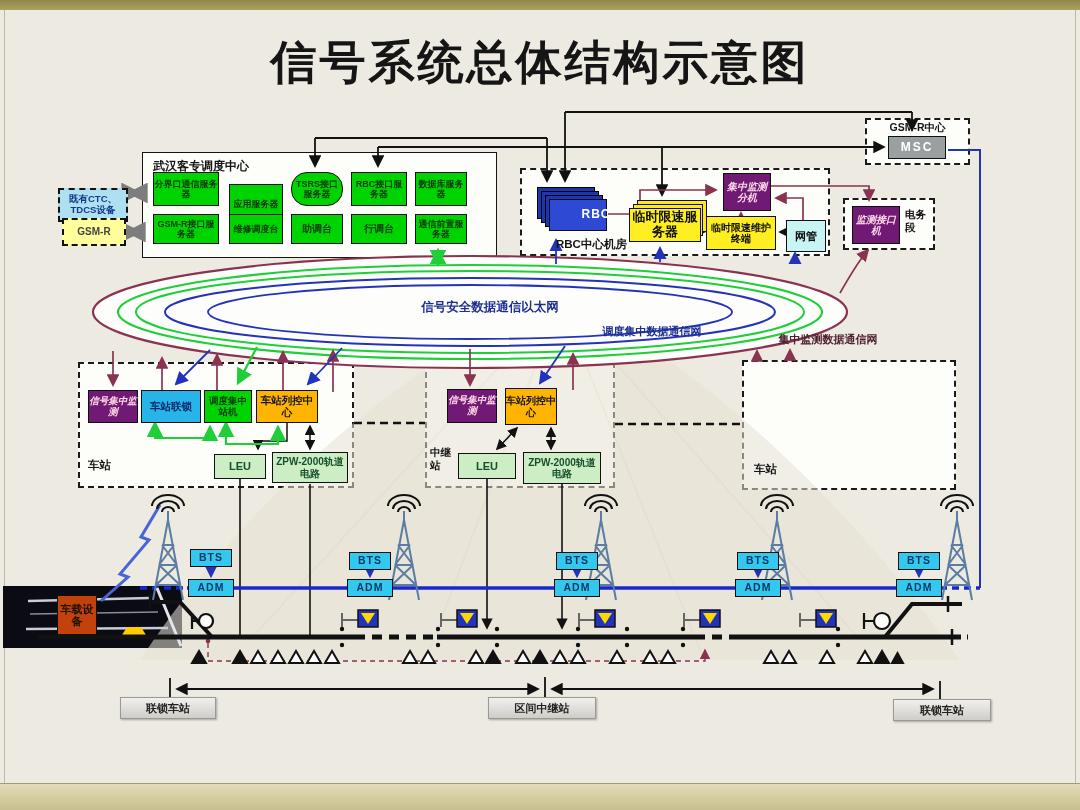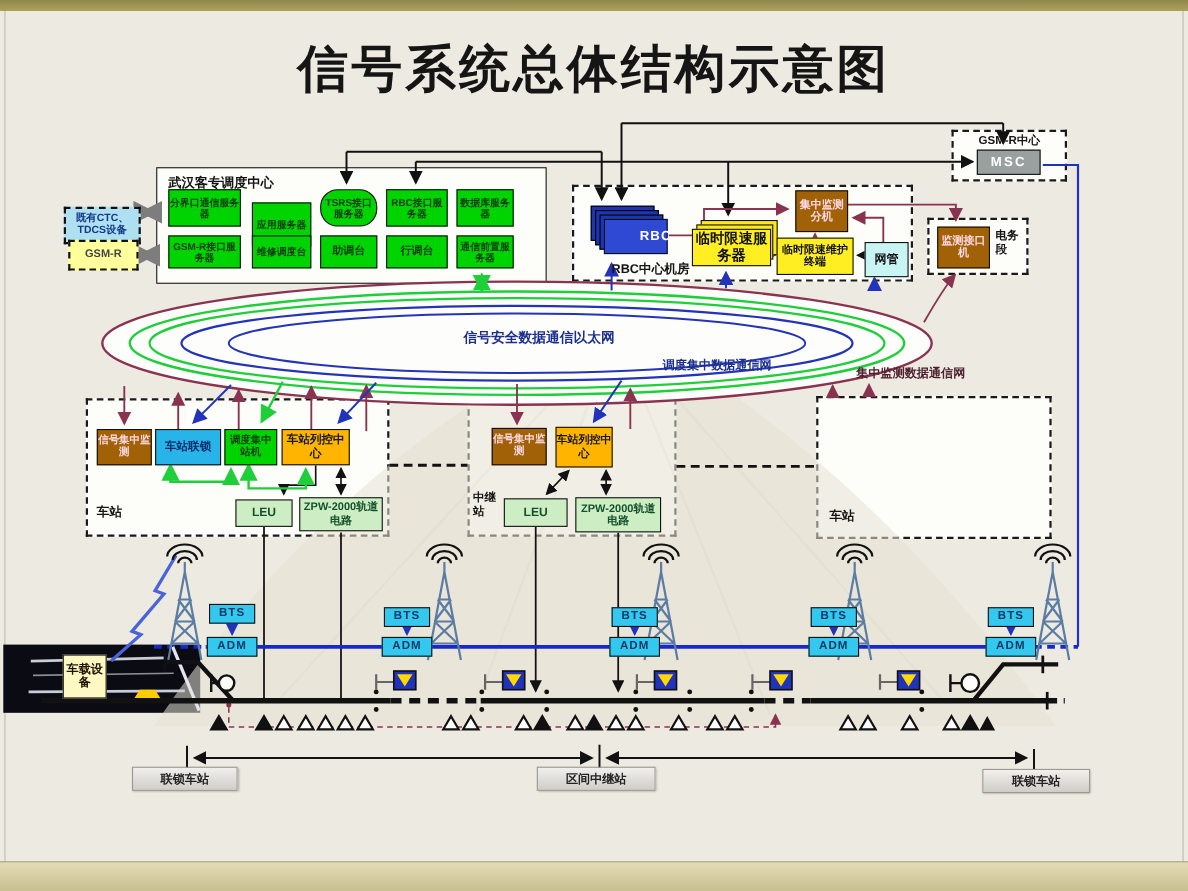--- a/index.html
+++ b/index.html
@@ -11,34 +11,34 @@
            background:linear-gradient(#e3dcb6,#c7be8e);border-top:1px solid #a49c6e;}
   .edge-l{position:absolute;left:4px;top:10px;width:1px;height:773px;background:#bdbaac;}
   .edge-r{position:absolute;right:4px;top:10px;width:1px;height:773px;background:#bdbaac;}
   .title{position:absolute;left:0;right:0;top:32px;text-align:center;font-size:46px;
          font-weight:bold;color:#151515;letter-spacing:3px;}
   .panel{position:absolute;background:#fdfdfa;border:1.6px solid #151515;box-sizing:border-box;}
   .panel.dsh{border:2px dashed #1a1a1a;}
   .bx{position:absolute;display:flex;align-items:center;justify-content:center;text-align:center;
       font-weight:bold;line-height:1.12;box-sizing:border-box;border:1.5px solid #101010;}
   .g{background:#00d400;color:#0a3a0a;}
-  .mr{background:#a16207;color:#ffd9e6;}
+  .mr{background:#701a75;color:#ffd9e6;font-style:italic;}
   .cy{background:#28b4e8;color:#0a2a6a;}
   .or{background:#ffb400;color:#161616;}
   .lg{background:#cdeec4;color:#14502a;}
   .ye{background:#ffee22;color:#111;}
   .teal{background:#c8f4f4;color:#111;}
   .ctc{background:#aee0f2;color:#123a8a;border:2px dashed #111;margin-top:12px;}
   .gsm{background:#ffff9c;color:#444;border:2px dashed #111;}
   .msc{background:#9aa0a0;color:#fff;letter-spacing:2px;}
   .btsadm{background:#35c8ee;color:#083a66;letter-spacing:1px;}
   .stack{background:#1f35b0;border:1.5px solid #000;}
   .stacky{background:#ffe818;border:1.5px solid #111;}
   .rbcfront{background:#2e4ad4;color:#fff;letter-spacing:1px;padding-left:36px;}
-  .onb{background:#fef9c3;color:#201400;}
+  .onb{background:#c2410c;color:#201400;}
   .lbl{position:absolute;font-weight:bold;color:#141414;}
   .netlbl{position:absolute;font-weight:bold;text-align:center;}
   .tag{position:absolute;display:flex;align-items:center;justify-content:center;font-weight:bold;
        color:#222;background:linear-gradient(#f1f0ed,#cfcdc8);border:1px solid #9a9891;
        box-shadow:1px 1px 2px rgba(0,0,0,.3);box-sizing:border-box;}
   svg{position:absolute;left:0;top:0;}
 </style>
 </head>
 <body>
 

